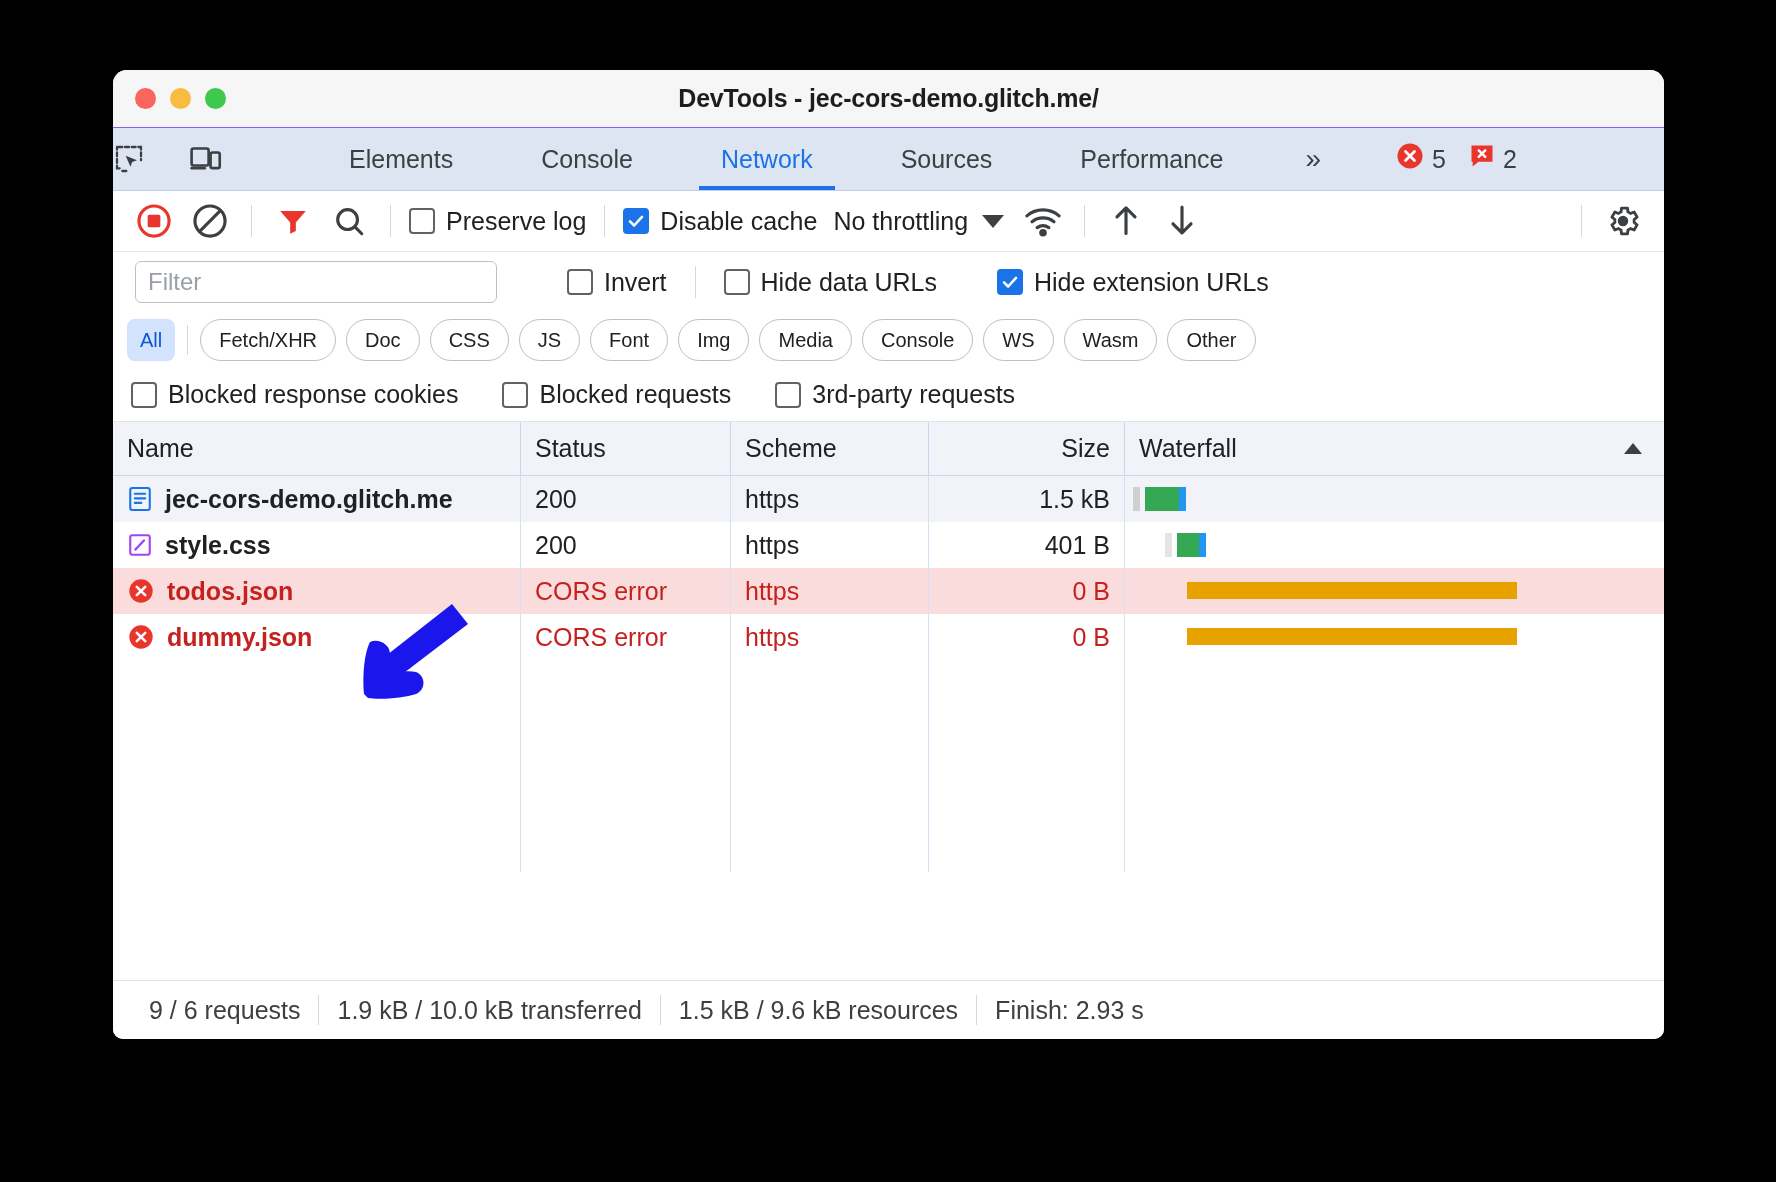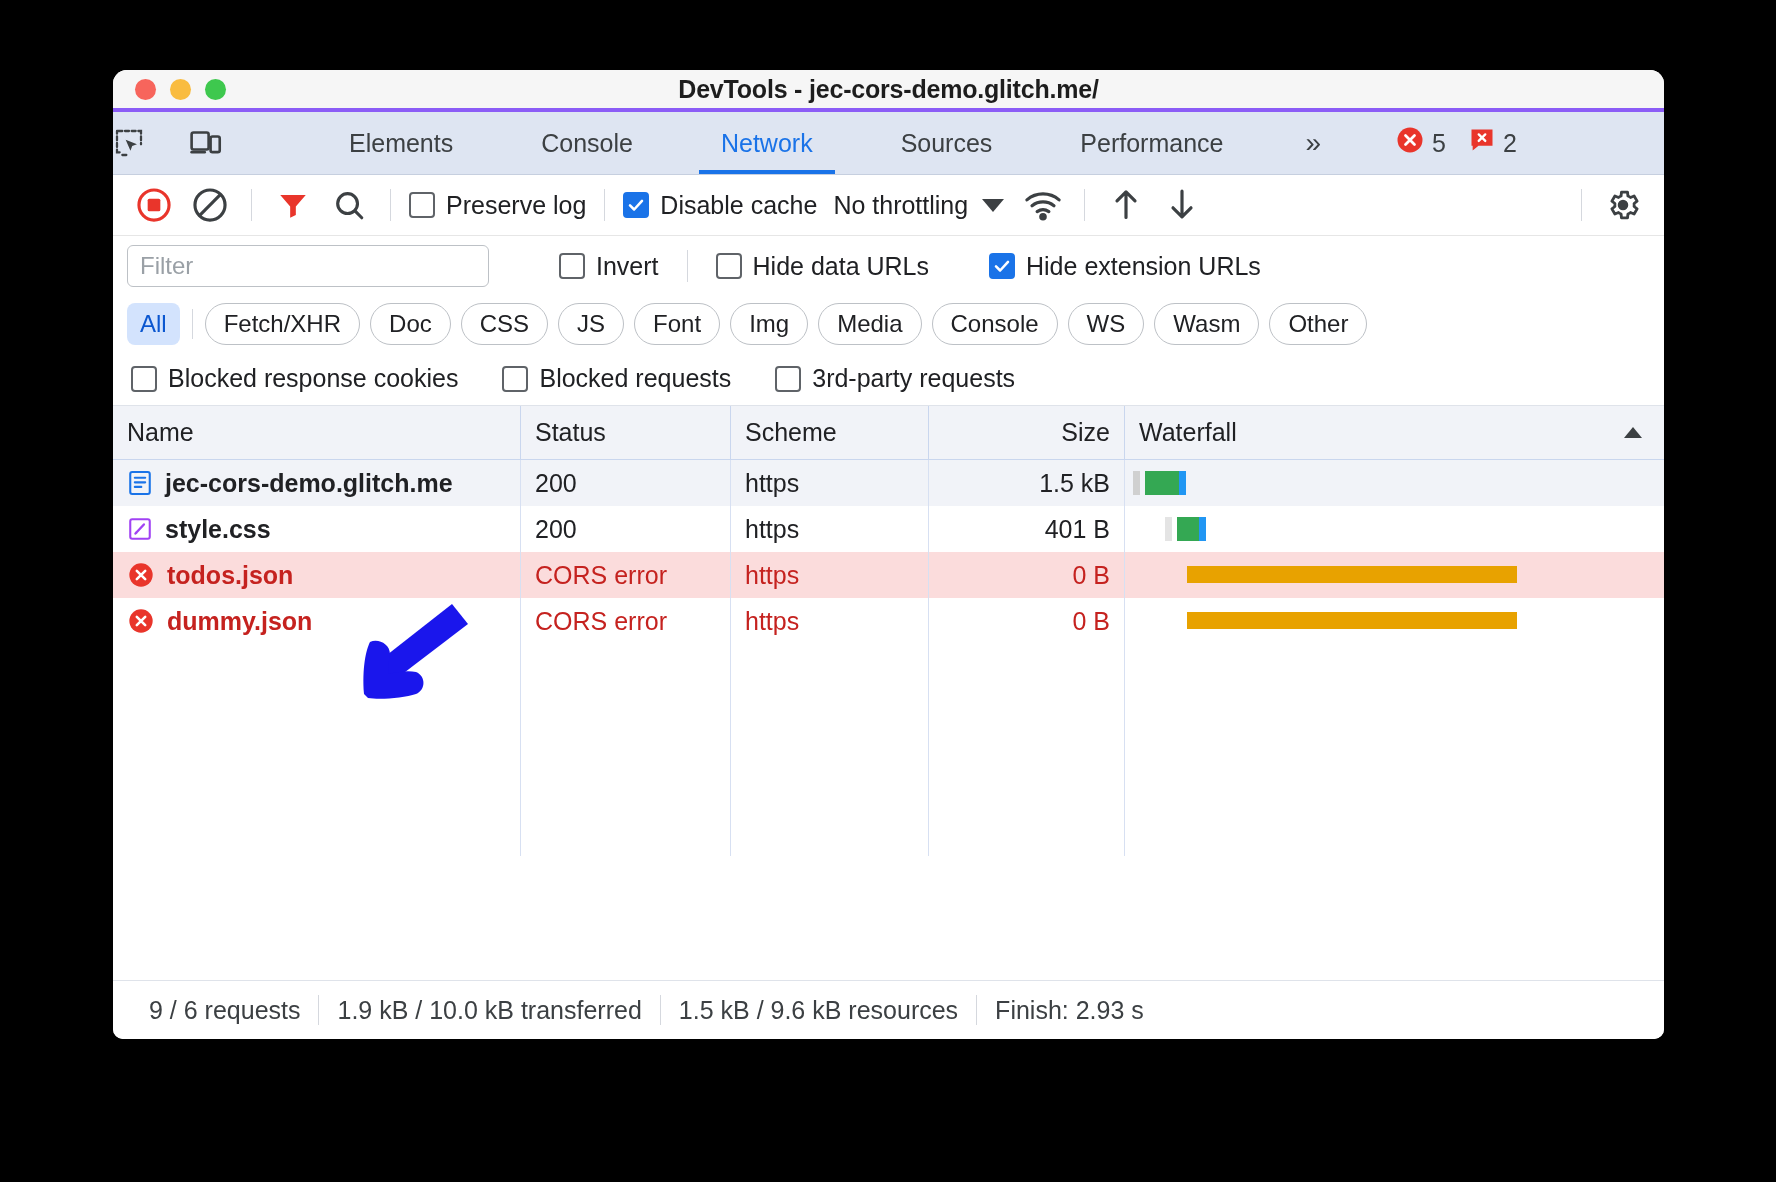--- a/index.html
+++ b/index.html
@@ -14,23 +14,23 @@
     position: absolute;
     left: 113px; top: 70px;
     width: 1551px; height: 969px;
     background: #ffffff;
     border-radius: 14px 14px 10px 10px;
     overflow: hidden;
     box-shadow: 0 6px 30px rgba(0,0,0,.35);
   }
   
   .titlebar {
-    height: 42px;
+    height: 58px;
     background: #f6f6f6;
-    border-bottom: 4px solid #8b5cf6;
+    border-bottom: 1px solid #8b5cf6;
     display: flex; align-items: center;
     position: relative;
   }
   .traffic { display: flex; gap: 14px; padding-left: 22px; }
   .dot { width: 21px; height: 21px; border-radius: 50%; }
   .dot.red { background: #f7655c; }
   .dot.yellow { background: #f9bc40; }
   .dot.green { background: #3ec84e; }
   .title-text {
     position: absolute; left: 0; right: 0; text-align: center;
@@ -95,41 +95,41 @@
   .chk-label { font-size: 25px; color: #202124; white-space: nowrap; }
   .throttle {
     display: flex; align-items: center; gap: 14px;
     font-size: 25px; color: #202124; padding: 0 10px; white-space: nowrap;
   }
   .caret { width: 0; height: 0; border-left: 11px solid transparent;
            border-right: 11px solid transparent; border-top: 13px solid #3c4043; }
   
   .filterbar {
     height: 60px; display: flex; align-items: center;
-    padding: 0 14px; gap: 12px;
+    padding: 0 22px; gap: 12px;
     background: #fff;
   }
   .filter-input {
     width: 362px; height: 42px;
     border: 1px solid #bdc1c6; border-radius: 6px;
     font-size: 24px; color: #202124;
     padding: 0 12px; background: #fff;
     font-family: "Liberation Sans", sans-serif;
   }
   .filter-input::placeholder { color: #9aa0a6; }
   
   .chipbar {
     height: 56px; display: flex; align-items: center; padding: 0 14px; gap: 0;
     background: #fff;
   }
   .chip {
     height: 42px; padding: 0 18px;
     display: flex; align-items: center; justify-content: center;
     border: 1px solid #bdc1c6; border-radius: 21px;
-    font-size: 24px; color: #202124; white-space: nowrap;
+    font-size: 20px; color: #202124; white-space: nowrap;
     margin-right: 10px; background: #fff;
   }
   .chip.active {
     background: #d3e3fd; color: #0b57d0; border-color: transparent;
     border-radius: 8px; padding: 0 12px; margin-right: 0;
   }
   .chip-sep { width: 1px; height: 30px; background: #d5d8de; margin: 0 12px; }
   
   .extrarow {
     height: 54px; display: flex; align-items: center;

